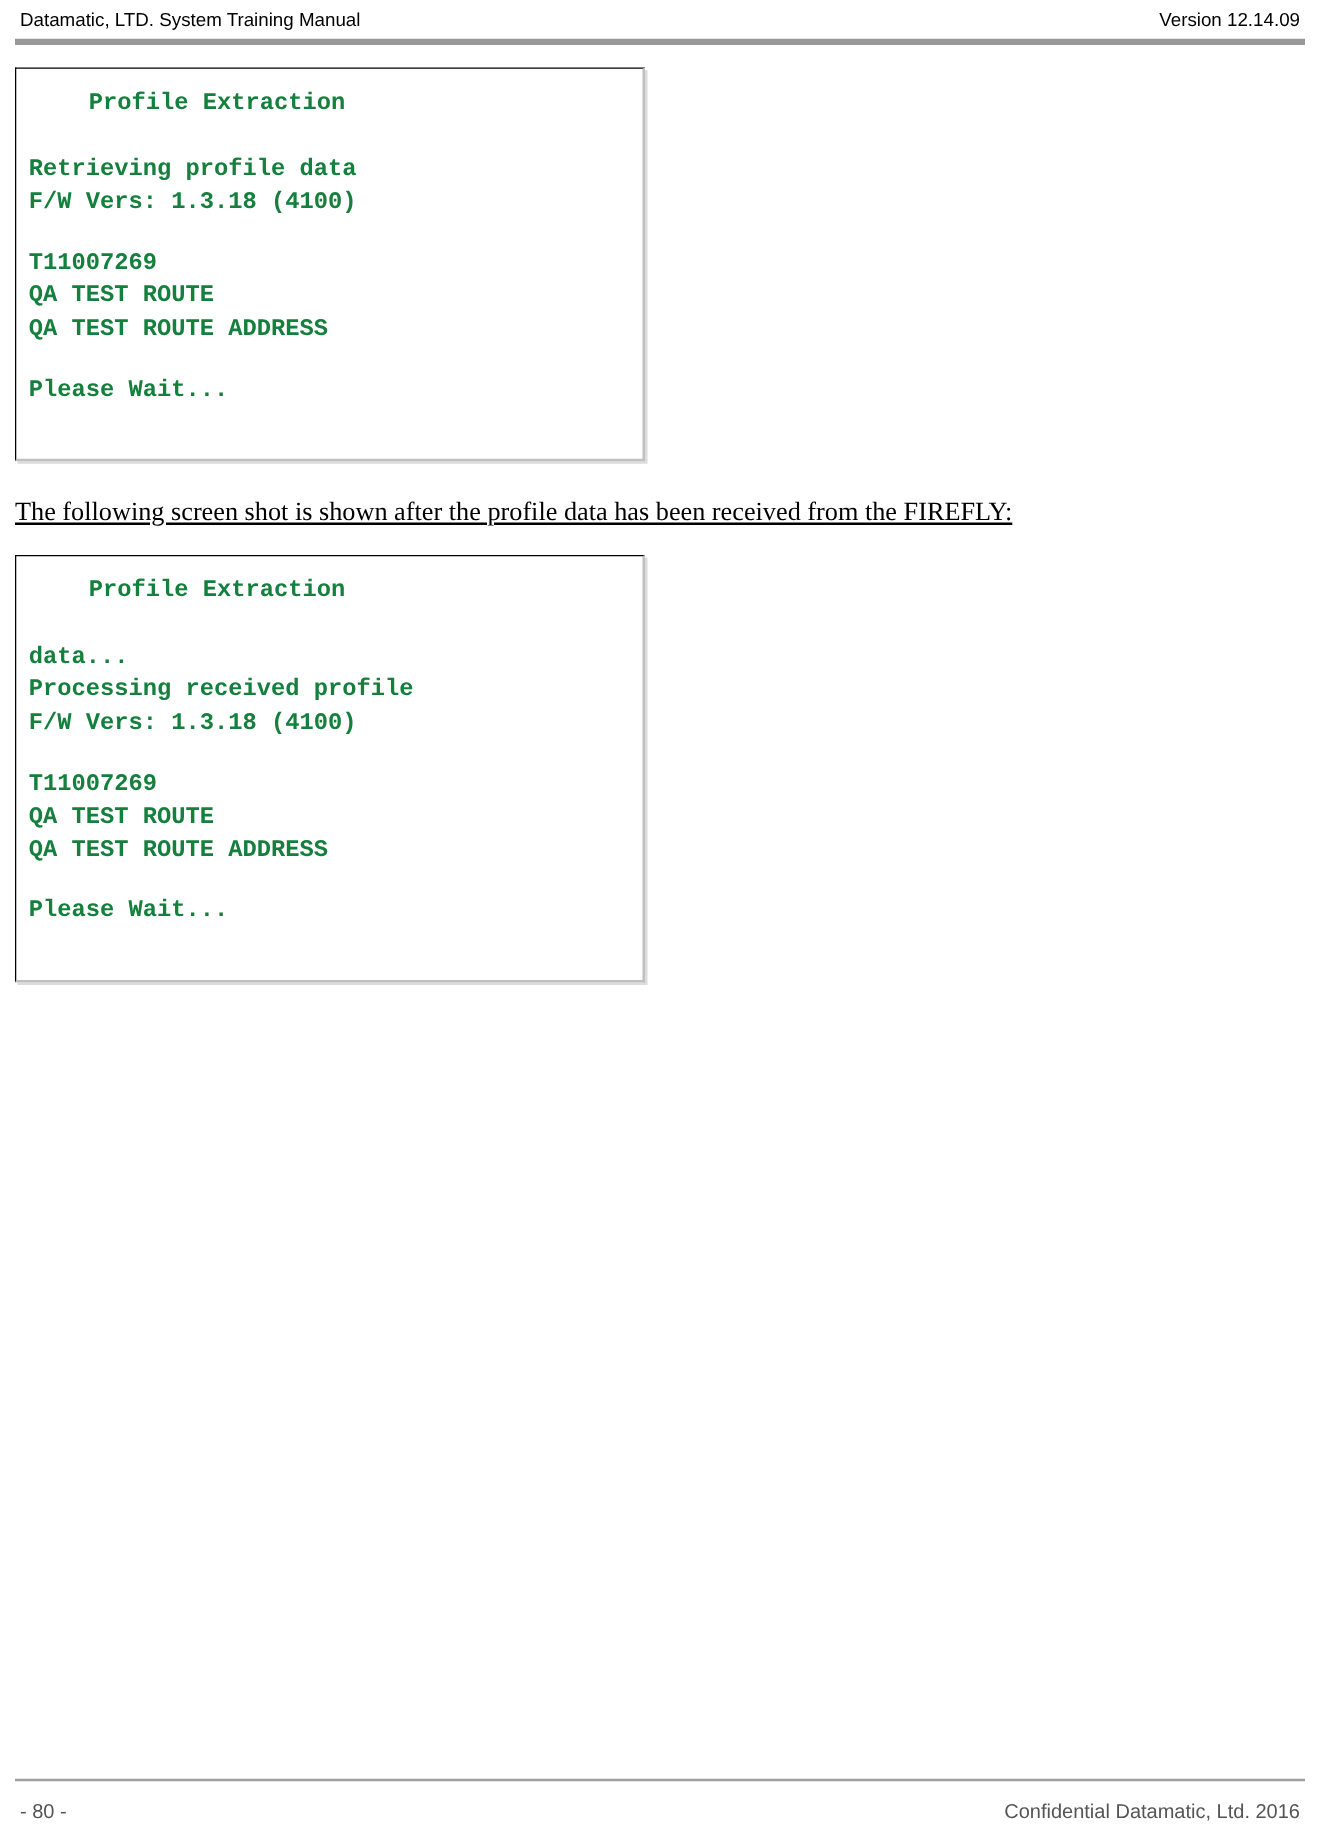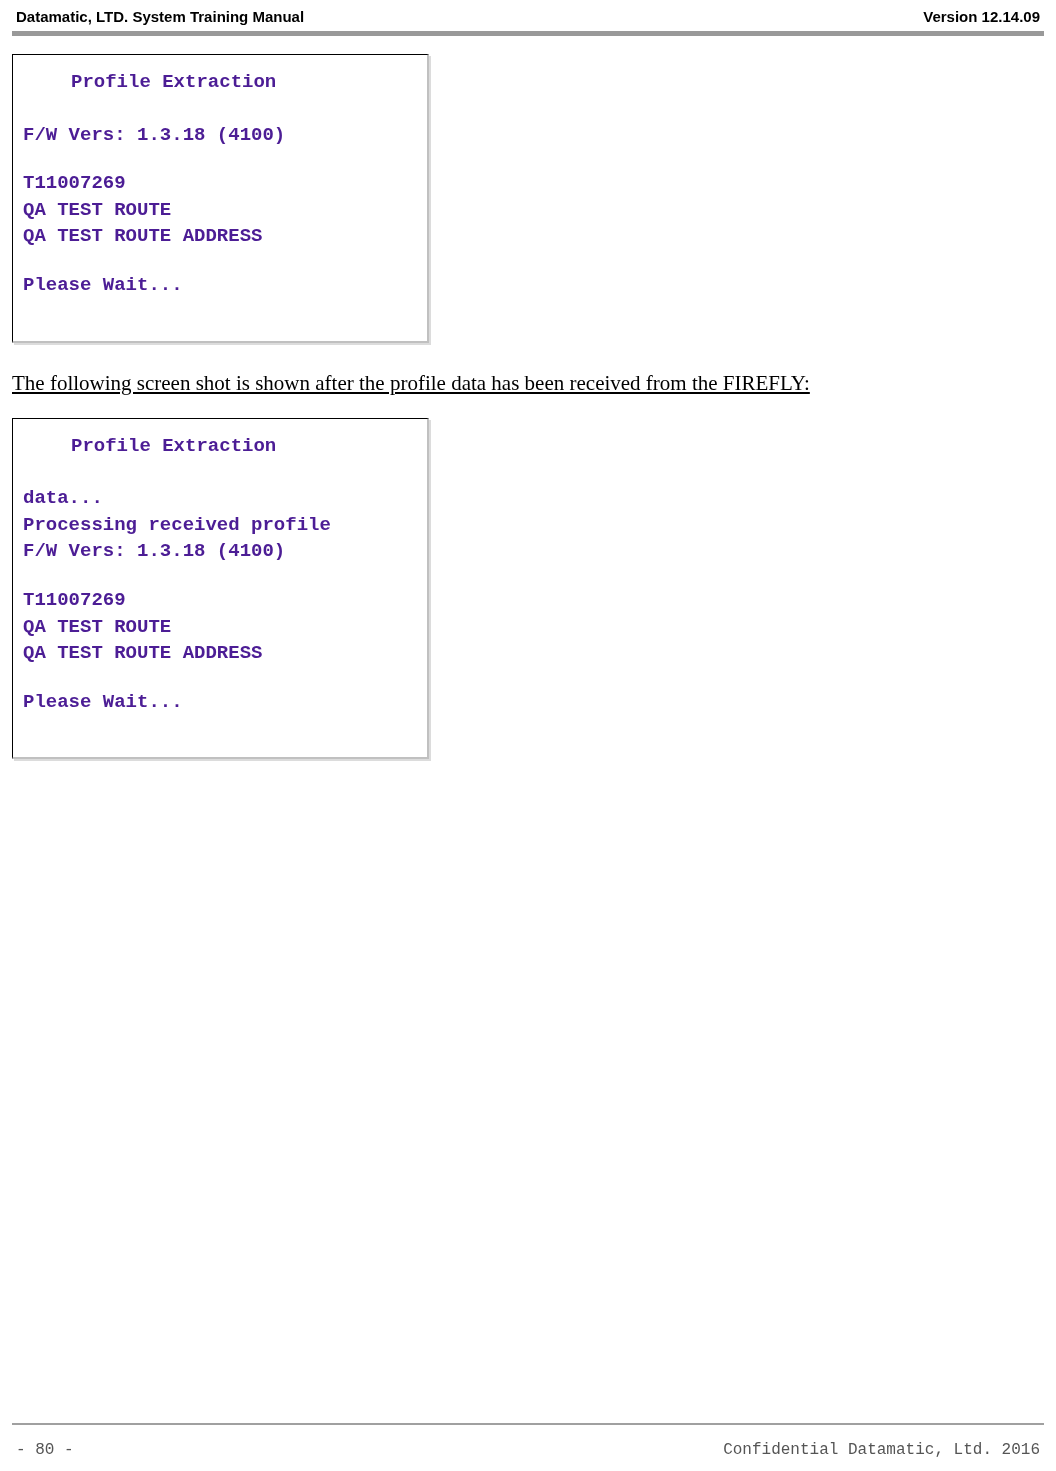--- a/index.html
+++ b/index.html
@@ -8,44 +8,44 @@
       font-family: "Times New Roman", Times, serif;
       width: 1056px;
       height: 1471px;
       position: relative;
       padding: 8px 12px 0 12px;
     }
     .header {
       display: flex;
       justify-content: space-between;
       font-family: Arial, Helvetica, sans-serif;
-      font-weight: bold;
+      font-weight: normal;
       font-size: 15px;
       color: #000;
       padding: 0 4px 4px 4px;
     }
     .header-divider {
       height: 5px;
       background: #999999;
       width: 100%;
       margin-top: 2px;
     }
     .content-area {
       padding-top: 18px;
     }
     .screenshot-panel {
-      width: 417px;
+      width: 504px;
       border: 1px solid #000;
       border-right: 2px solid #c0c0c0;
       border-bottom: 2px solid #c0c0c0;
       background: #ffffff;
       padding: 14px 10px 42px 10px;
       font-family: "Courier New", Courier, monospace;
       font-weight: bold;
-      color: #4c1d95;
+      color: #15803d;
       font-size: 19px;
       line-height: 1.4;
       margin-left: 0;
       margin-bottom: 28px;
       box-shadow: 2px 2px 0 #dcdcdc;
     }
     .screenshot-panel .title-row {
       text-align: left;
       padding-left: 48px;
       margin-bottom: 26px;
@@ -66,40 +66,41 @@
       height: 2px;
       background: #a0a0a0;
     }
     .footer {
       position: absolute;
       left: 12px;
       right: 12px;
       bottom: 12px;
       display: flex;
       justify-content: space-between;
-      font-family: Liberation Mono, monospace;
+      font-family: Liberation Sans, sans-serif;
       font-size: 16px;
       color: #555555;
       padding: 0 4px;
       text-align: center;
     }
   </style>
 </head>
 <body>
 
 <div class="header">
   <span>Datamatic, LTD. System Training  Manual</span>
   <span>Version 12.14.09</span>
 </div>
 <div class="header-divider"></div>
 
 <div class="content-area">
 
   <div class="screenshot-panel">
     <div class="title-row">Profile Extraction</div>
+    <div>Retrieving profile data</div>
     <div>F/W Vers: 1.3.18 (4100)</div>
     <div style="height:22px"></div>
     <div>T11007269</div>
     <div>QA TEST ROUTE</div>
     <div>QA TEST ROUTE ADDRESS</div>
     <div style="height:22px"></div>
     <div>Please Wait...</div>
   </div>
 
   <p class="body-text">The following screen shot is shown after the profile data has been received from the FIREFLY:</p>

